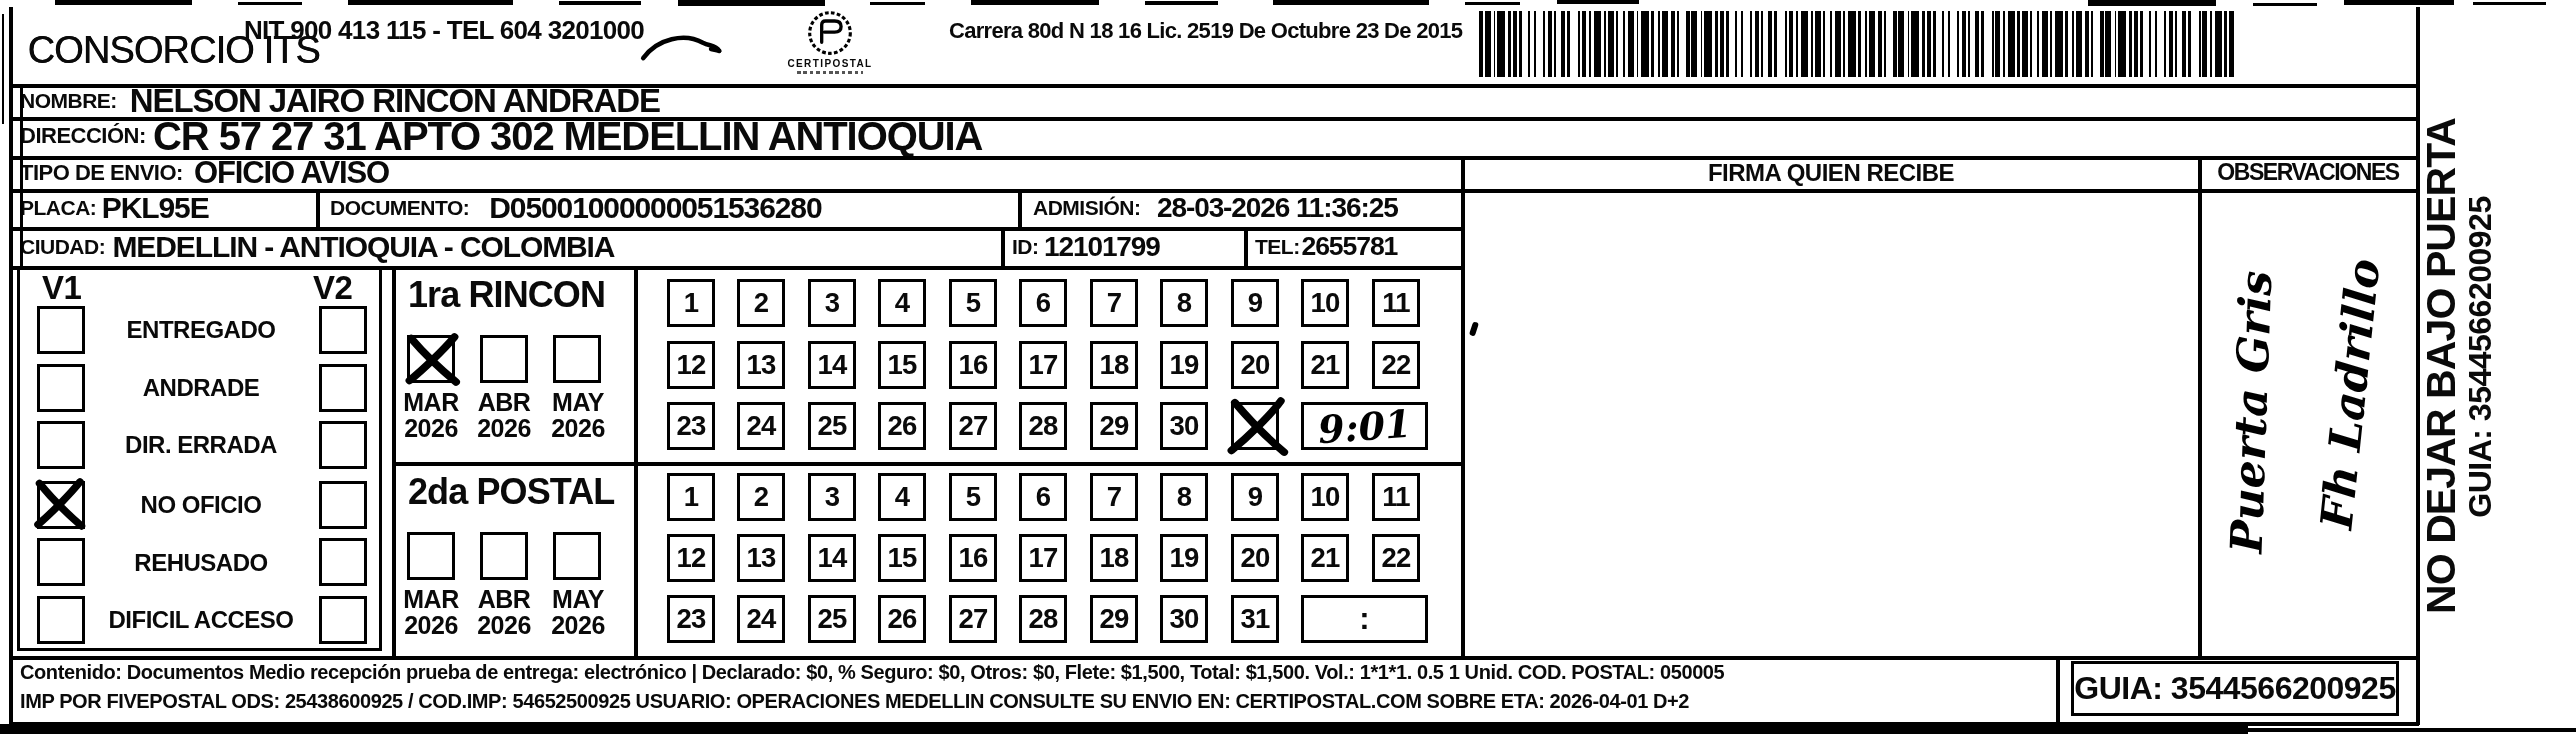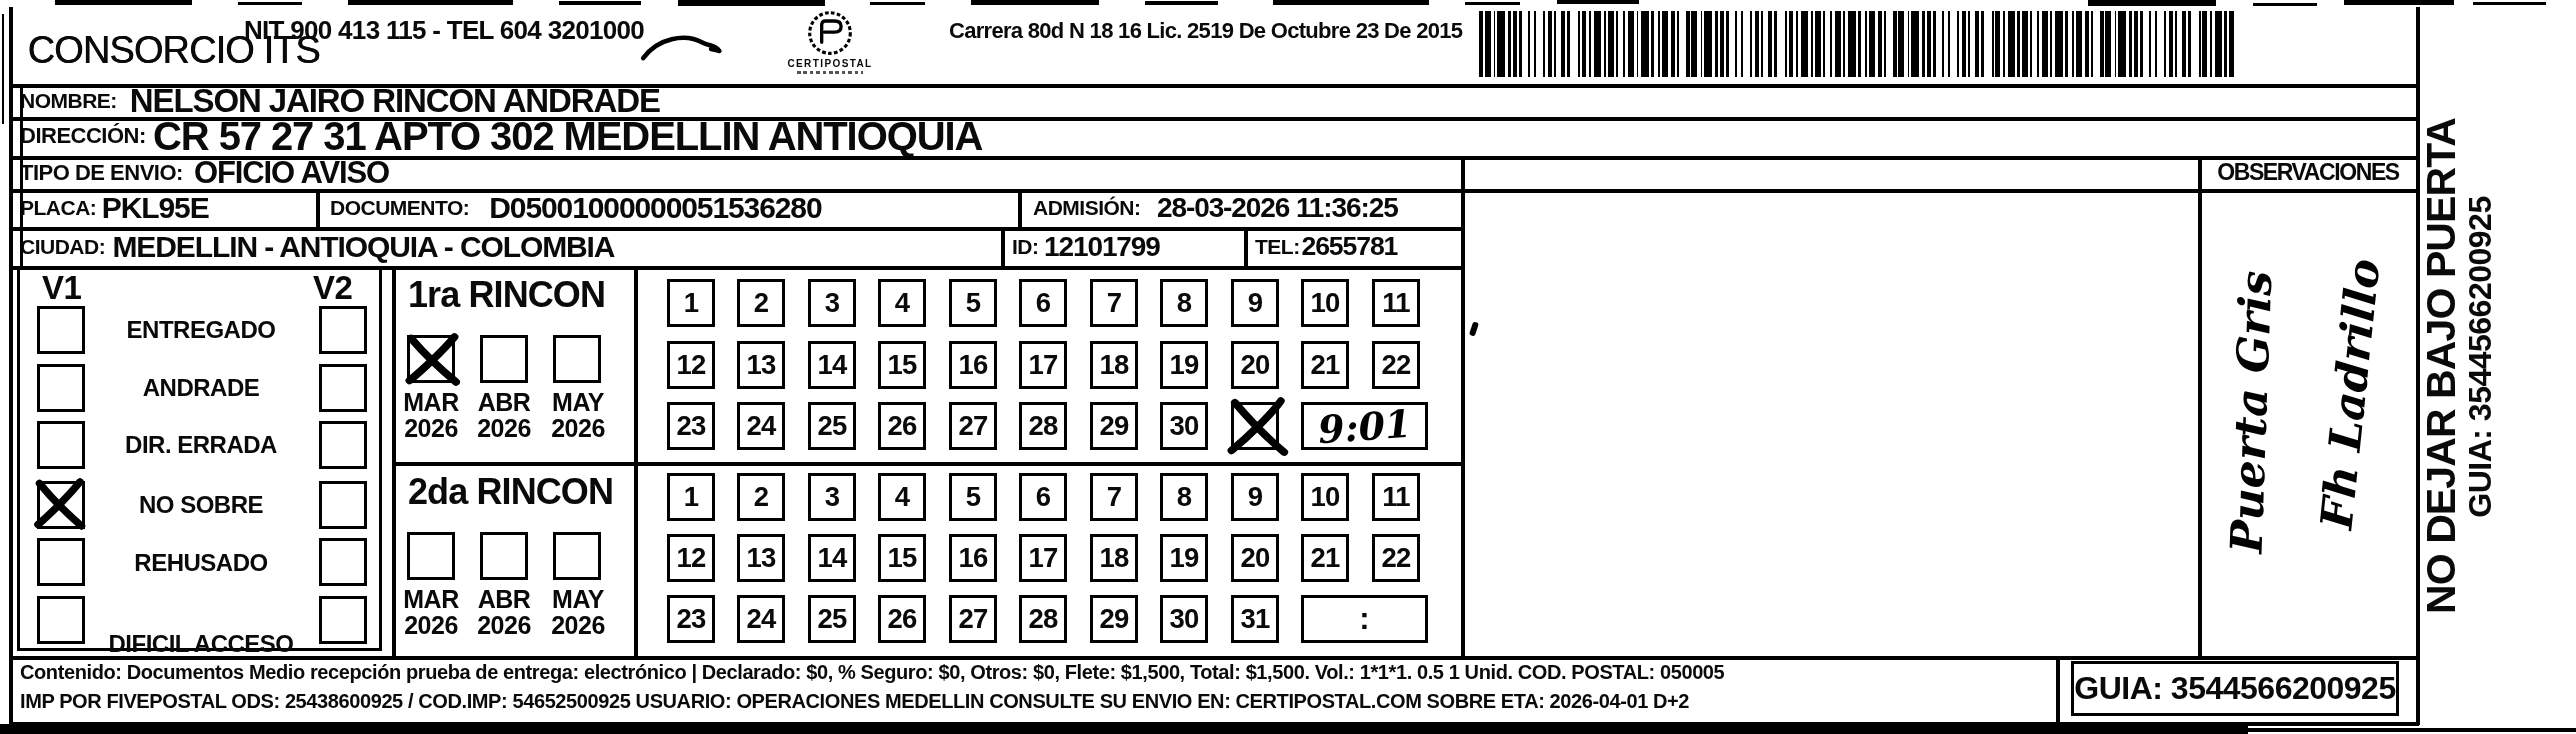--- a/index.html
+++ b/index.html
@@ -315,36 +315,39 @@
   <div class="frow" style="left:1255px;top:227px;width:201px;height:39px;">
     <span class="lab" style="font-size:21px;">TEL:</span>
     <span class="val" style="font-size:26.6px;margin-left:1.8px;">2655781</span>
   </div>
 
   <div class="box" style="left:16.5px;top:266px;width:359px;height:379px;"></div>
   <div class="abs lab" style="left:42px;top:269px;font-size:33px;">V1</div>
   <div class="abs lab" style="left:313px;top:269px;font-size:33px;">V2</div>
 
   <div class="abs lab" style="left:408px;top:274px;font-size:36px;letter-spacing:-0.9px;">1ra RINCON</div>
-  <div class="abs lab" style="left:408px;top:471px;font-size:36px;letter-spacing:-0.9px;">2da RINCON</div>
+  <div class="abs lab" style="left:408px;top:471px;font-size:36px;letter-spacing:-0.9px;">2da POSTAL</div>
 
   <div class="day" style="left:1231px;top:402px;"></div>
   <div class="xwrap" style="left:1223px;top:393px;width:68px;height:64px;">
     <svg viewBox="0 0 40 40" preserveAspectRatio="none">
       <path d="M7 6 C 15 16, 27 29, 36 37" fill="none" stroke="#000" stroke-width="4.6" stroke-linecap="round"></path>
       <path d="M34 5 C 28 14, 14 28, 5 36" fill="none" stroke="#000" stroke-width="4.6" stroke-linecap="round"></path>
     </svg>
   </div>
   <div class="timebox" style="left:1301px;top:402px;">
     <span class="hand" style="font-size:38px;transform:rotate(-4deg);">9:01</span>
   </div>
   <div class="timebox" style="left:1301px;top:595px;">
     <span style="font-weight:bold;font-size:31px;">:</span>
   </div>
 
+  <div class="abs ctr" style="left:1464px;top:156px;width:734px;height:33px;">
+    <span class="lab" style="font-size:24px;">FIRMA QUIEN RECIBE</span>
+  </div>
   <div class="abs ctr" style="left:2201px;top:156px;width:214px;height:33px;">
     <span class="lab" style="font-size:23px;letter-spacing:-1.4px;">OBSERVACIONES</span>
   </div>
   <div class="abs" style="left:1464px;top:192px;width:730px;height:463px;"></div>
   <div class="abs" style="left:1471px;top:322px;width:6.4px;height:13.7px;background:#000;border-radius:2.7px;transform:rotate(18deg);"></div>
 
   <div class="rot hand" style="left:2251px;top:412px;font-size:44px;transform:translate(-50%,-50%) rotate(-88deg);">Puerta Gris</div>
   <div class="rot hand" style="left:2350px;top:394px;font-size:44px;transform:translate(-50%,-50%) rotate(-84deg);">Fh Ladrillo</div>
 
   <div class="rot lab" style="left:2441px;top:366px;font-size:41px;letter-spacing:-0.9px;transform:translate(-50%,-50%) rotate(-90deg);">NO DEJAR BAJO PUERTA</div>
@@ -400,31 +403,31 @@
     <div class="cbx" style="left: 37px; top: 306px;"></div>
     <div class="slabel" style="left: 95px; top: 316px; width: 212px;">ENTREGADO</div>
     <div class="cbx" style="left: 319px; top: 306px;"></div>
     <div class="cbx" style="left: 37px; top: 364px;"></div>
     <div class="slabel" style="left: 95px; top: 374px; width: 212px;">ANDRADE</div>
     <div class="cbx" style="left: 319px; top: 364px;"></div>
     <div class="cbx" style="left: 37px; top: 421px;"></div>
     <div class="slabel" style="left: 95px; top: 431px; width: 212px;">DIR. ERRADA</div>
     <div class="cbx" style="left: 319px; top: 421px;"></div>
     <div class="cbx" style="left: 37px; top: 481px;"></div>
-    <div class="slabel" style="left: 95px; top: 491px; width: 212px;">NO SOBRE</div>
+    <div class="slabel" style="left: 95px; top: 491px; width: 212px;">NO OFICIO</div>
     <div class="cbx" style="left: 319px; top: 481px;"></div>
     <div class="xwrap" style="left: 29px; top: 473px; width: 60px; height: 59px;"><svg viewBox="0 0 40 40" preserveAspectRatio="none">
         <path d="M7 7 C 15 17, 26 28, 35 36" fill="none" stroke="#000" stroke-width="5" stroke-linecap="round"></path>
         <path d="M34 6 C 27 15, 14 28, 6 35" fill="none" stroke="#000" stroke-width="5" stroke-linecap="round"></path>
       </svg></div>
     <div class="cbx" style="left: 37px; top: 538px;"></div>
     <div class="slabel" style="left: 95px; top: 549px; width: 212px;">REHUSADO</div>
     <div class="cbx" style="left: 319px; top: 538px;"></div>
     <div class="cbx" style="left: 37px; top: 596px;"></div>
-    <div class="slabel" style="left: 95px; top: 606px; width: 212px; margin-top: 24px;">DIFICIL ACCESO</div>
+    <div class="slabel" style="left: 95px; top: 606px; width: 212px;">DIFICIL ACCESO</div>
     <div class="cbx" style="left: 319px; top: 596px;"></div>
     <div class="cbx" style="left: 407px; top: 335px; width: 42px; height: 42px;"></div>
     <div class="slabel" style="left: 390px; top: 388px; width: 82px; font-size: 25px;">MAR</div>
     <div class="slabel" style="left: 390px; top: 414px; width: 82px; font-size: 25px;">2026</div>
     <div class="xwrap" style="left: 400px; top: 328px; width: 64px; height: 60px;"><svg viewBox="0 0 40 40" preserveAspectRatio="none">
         <path d="M7 7 C 15 17, 26 28, 35 36" fill="none" stroke="#000" stroke-width="5" stroke-linecap="round"></path>
         <path d="M34 6 C 27 15, 14 28, 6 35" fill="none" stroke="#000" stroke-width="5" stroke-linecap="round"></path>
       </svg></div>
     <div class="cbx" style="left: 480px; top: 335px; width: 42px; height: 42px;"></div>
     <div class="slabel" style="left: 463px; top: 388px; width: 82px; font-size: 25px;">ABR</div>

